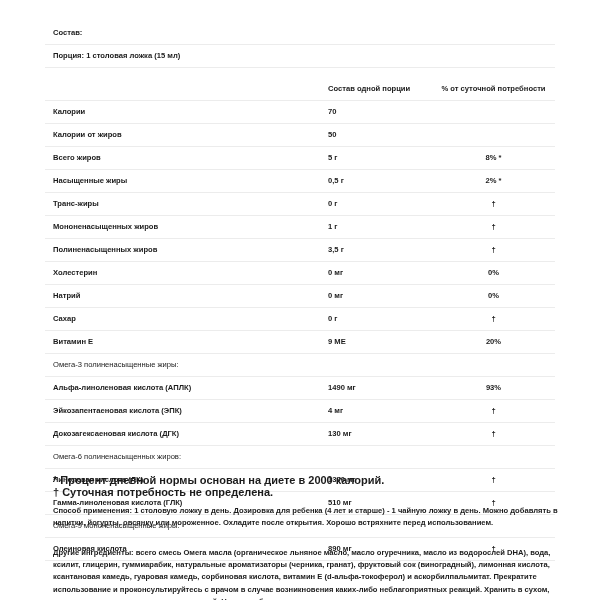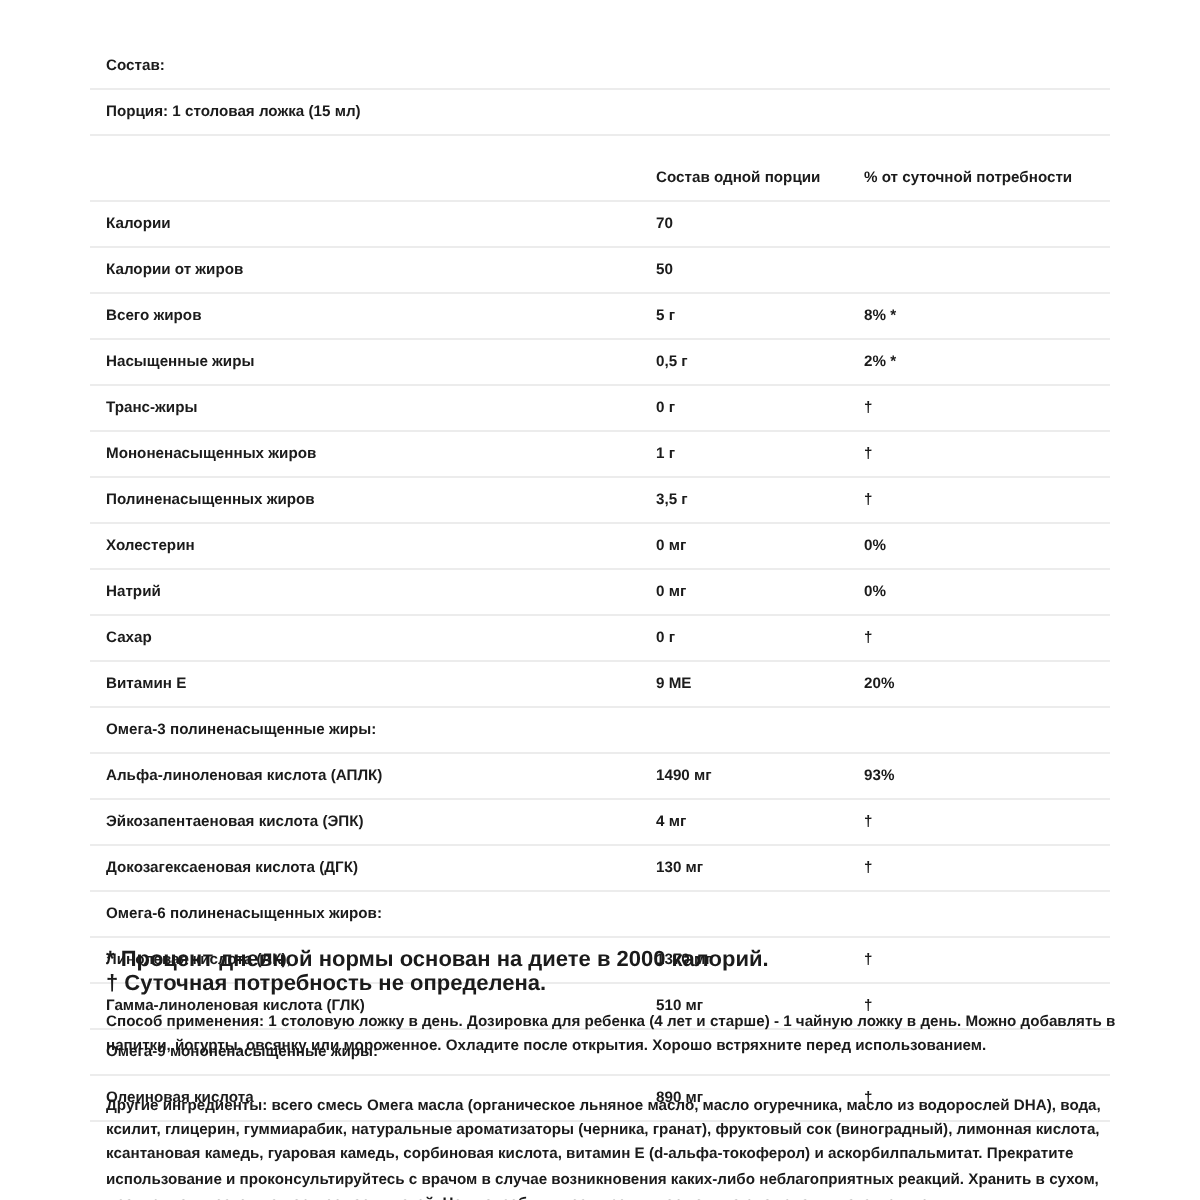--- a/index.html
+++ b/index.html
@@ -40,28 +40,28 @@
     padding: 0;
     height: 22px;
     vertical-align: middle;
     font-size: 7.6px;
     line-height: 10px;
     white-space: nowrap;
     overflow: hidden;
   }
   .col-label   { width: 275px; padding-left: 8px !important; }
   .col-value   { width: 104px; }
-  .col-percent { width: 123px; }
+  .col-percent { width: 123px; text-align: center; }
 
   td.lbl {
     font-weight: bold;
     color: #1b1b1b;
   }
   td.lbl-sub {
-    font-weight: bold;
+    font-weight: normal;
     color: #1b1b1b;
   }
   td.val, td.pct {
     font-weight: bold;
     color: #1b1b1b;
   }
   tr.header-row td {
     font-weight: bold;
     color: #1b1b1b;
   }

